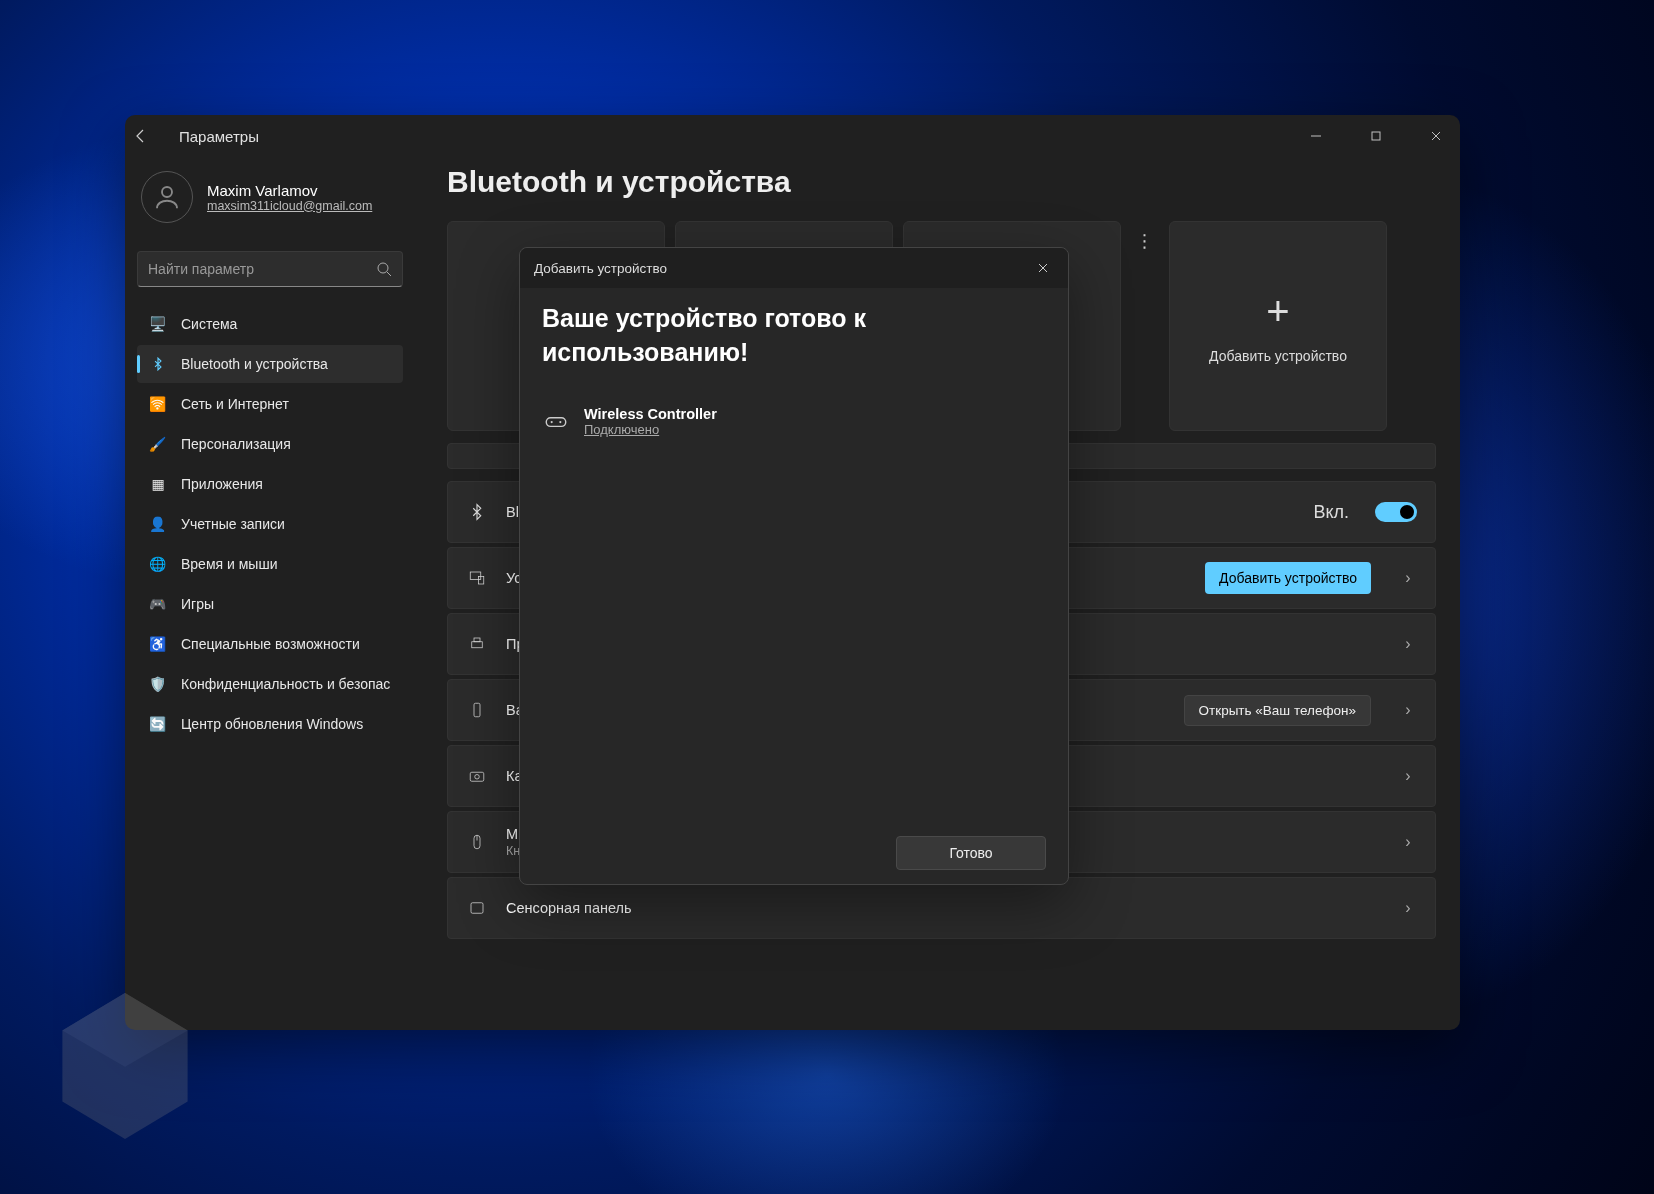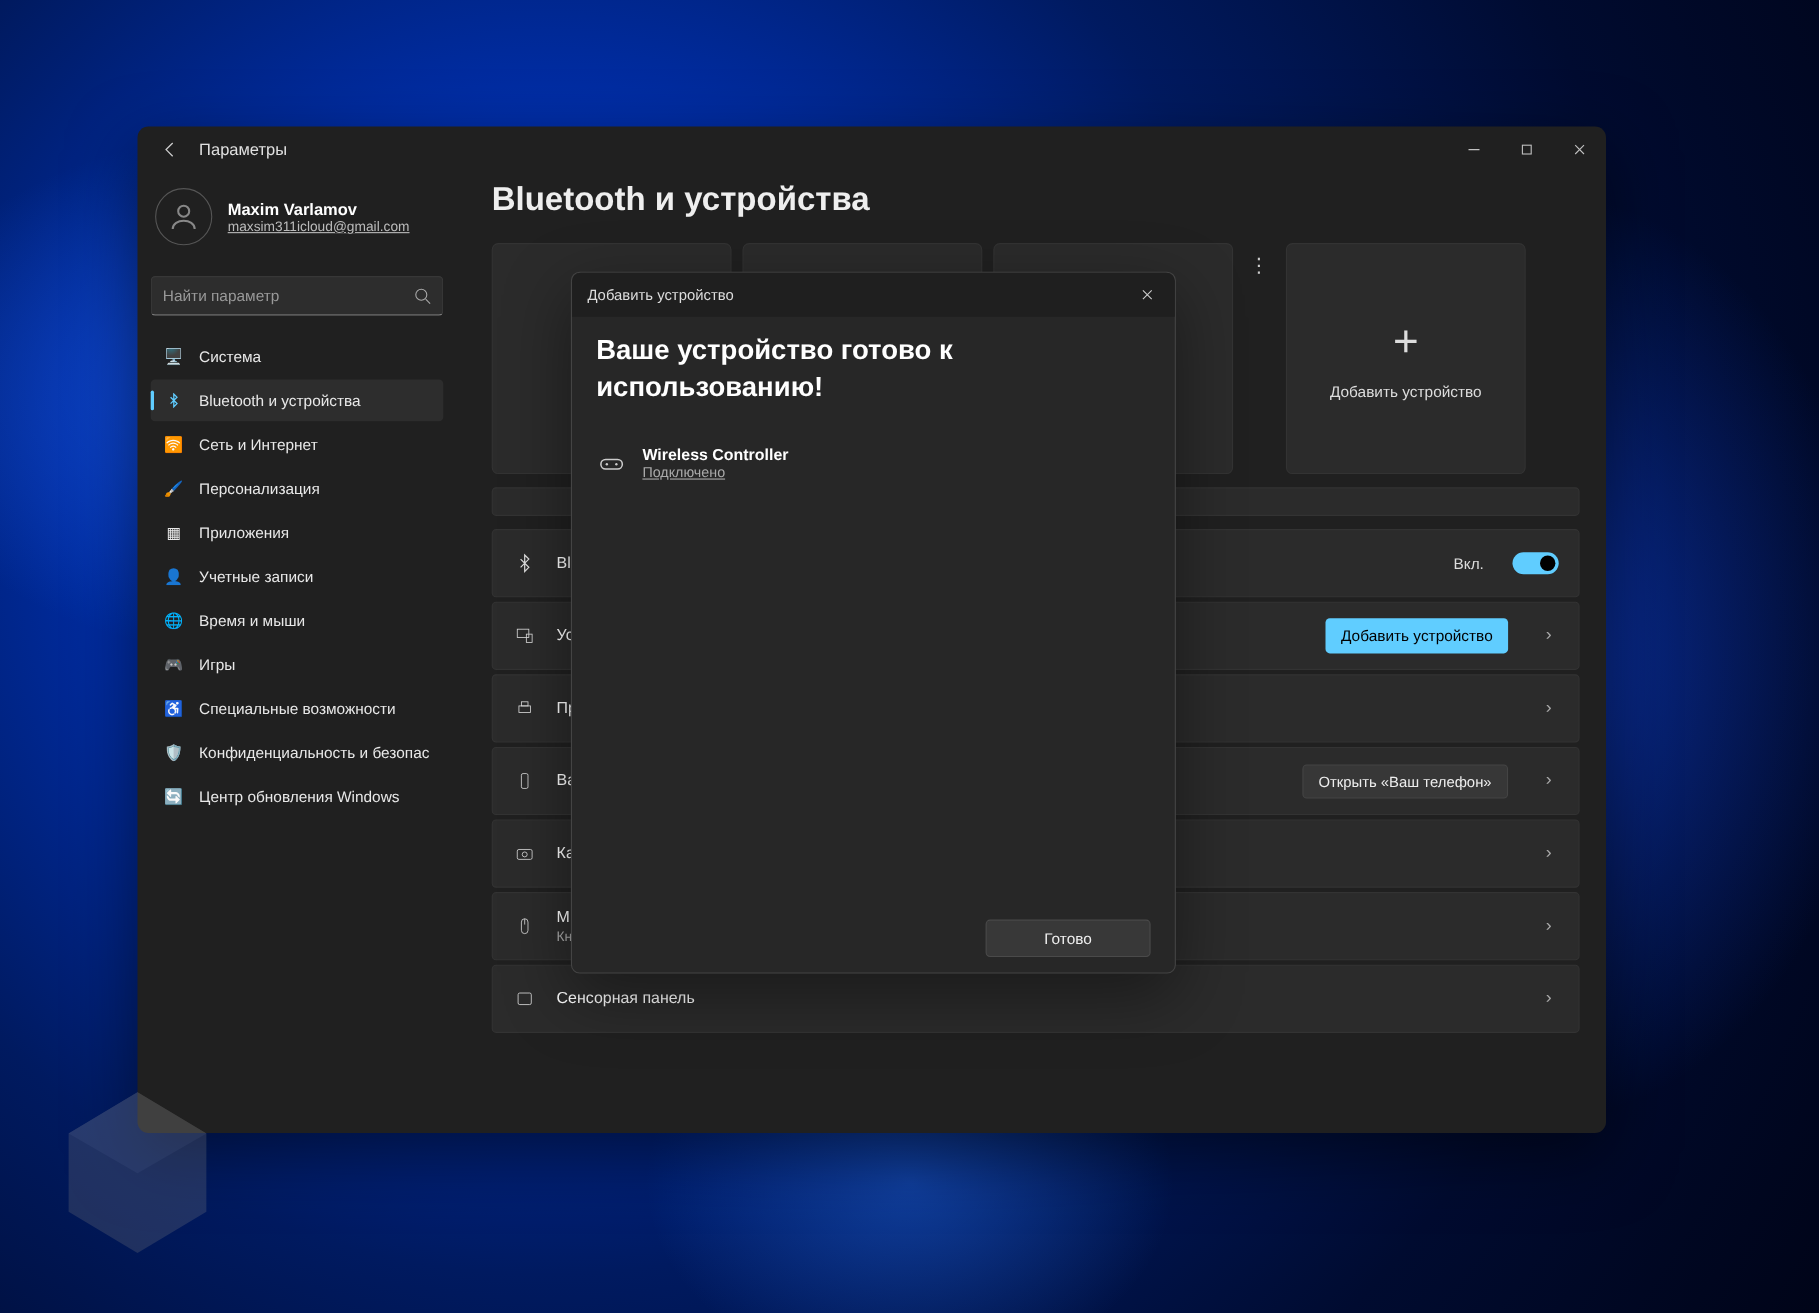--- a/index.html
+++ b/index.html
@@ -23,23 +23,23 @@
   width: 1335px; height: 915px;
   background: #202020;
   border-radius: 10px;
   box-shadow: 0 20px 60px rgba(0,0,0,0.5);
   display: flex; flex-direction: column;
   overflow: hidden;
 }
 .titlebar {
   height: 42px;
   display: flex; align-items: center;
-  padding-left: 14px;
   color: #e0e0e0;
   font-size: 15px;
+  gap: 12px;
 }
 .back-btn {
   width: 32px; height: 32px;
   display: flex; align-items: center; justify-content: center;
   margin-right: 10px;
   cursor: pointer;
 }
 .titlebar-spacer { flex: 1; }
 .win-btn {
   width: 48px; height: 42px;
@@ -59,21 +59,21 @@
   padding: 10px 4px 18px 4px;
 }
 .avatar {
   width: 52px; height: 52px;
   border-radius: 50%;
   border: 1px solid #555;
   display: flex; align-items: center; justify-content: center;
   color: #888;
 }
 .profile-text { display: flex; flex-direction: column; }
-.profile-name { color: #fff; font-size: 15px; font-weight: 700; }
+.profile-name { color: #fff; font-size: 15px; font-weight: 400; }
 .profile-email { color: #bbb; font-size: 12.5px; text-decoration: underline; }
 .search {
   margin: 6px 0 14px 0;
   height: 36px;
   background: #2d2d2d;
   border: 1px solid #3a3a3a;
   border-bottom: 1px solid #888;
   border-radius: 4px;
   display: flex; align-items: center;
   padding: 0 10px;
@@ -162,21 +162,21 @@
   margin-bottom: 4px;
 }
 .setting-icon {
   width: 22px; height: 22px;
   display: flex; align-items: center; justify-content: center;
   color: #ddd;
 }
 .setting-text { flex: 1; display: flex; flex-direction: column; gap: 2px; }
 .setting-title { font-size: 14.5px; color: #fff; }
 .setting-sub { font-size: 12.5px; color: #aaa; }
-.toggle-label { color: #ddd; font-size: 14px; margin-right: 8px; margin-left: 44px; }
+.toggle-label { color: #ddd; font-size: 18px; margin-right: 8px; margin-left: 44px; }
 .toggle {
   width: 42px; height: 20px;
   background: #60cdff;
   border-radius: 10px;
   position: relative;
 }
 .toggle::after {
   content: "";
   position: absolute; right: 3px; top: 3px;
   width: 14px; height: 14px;

